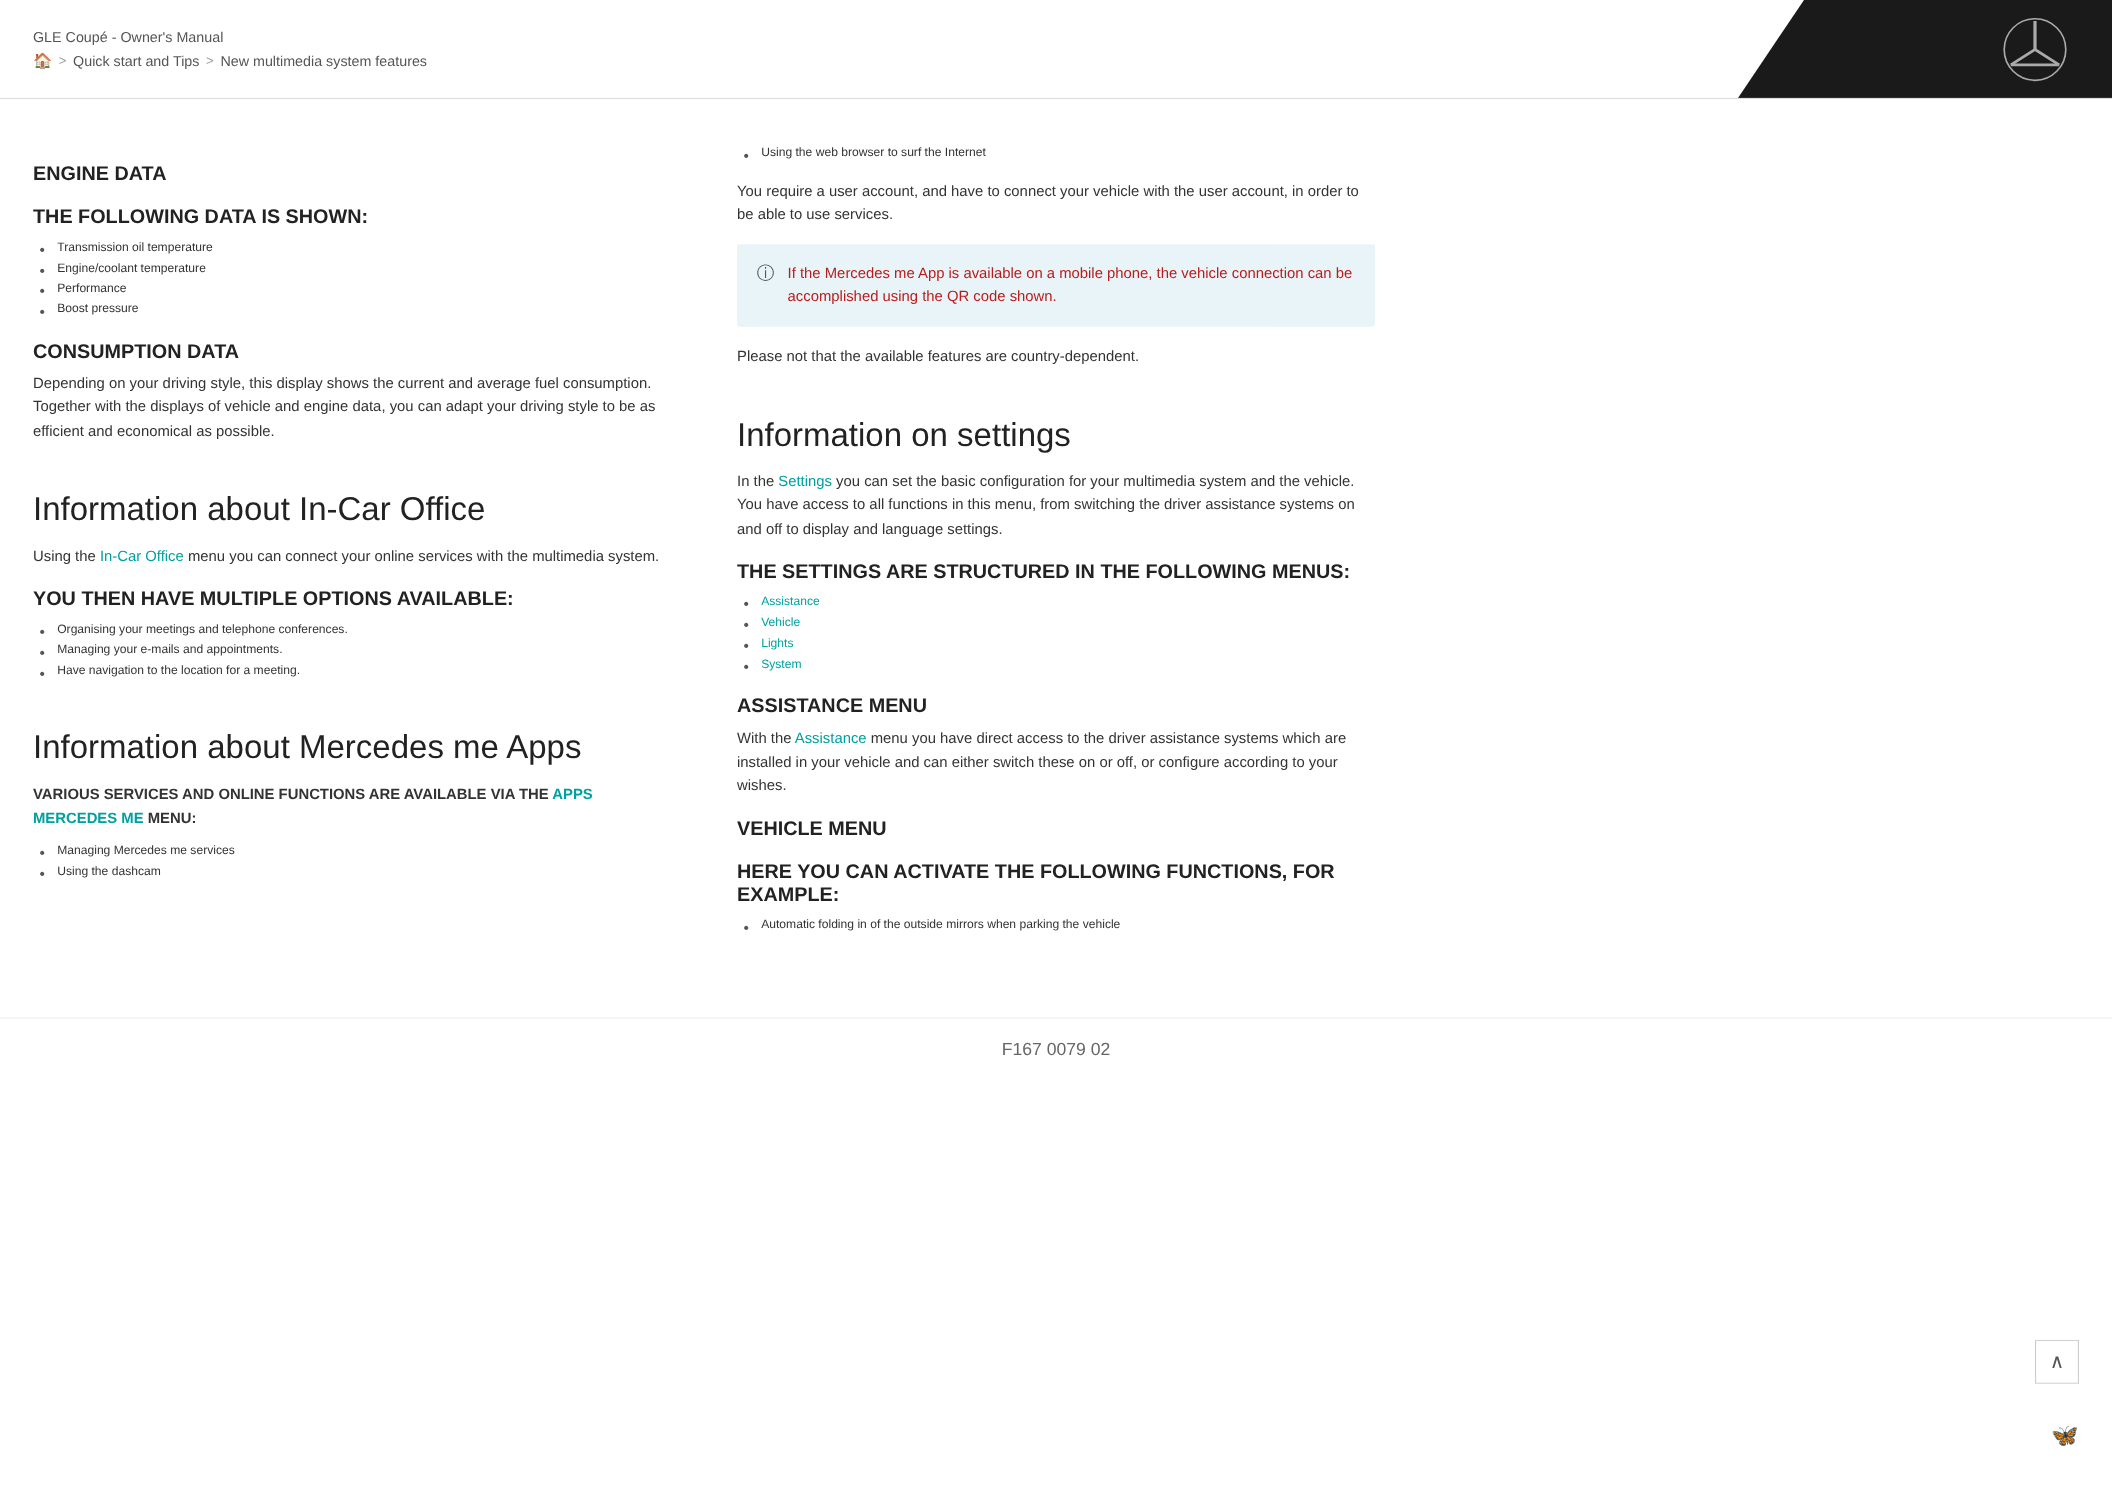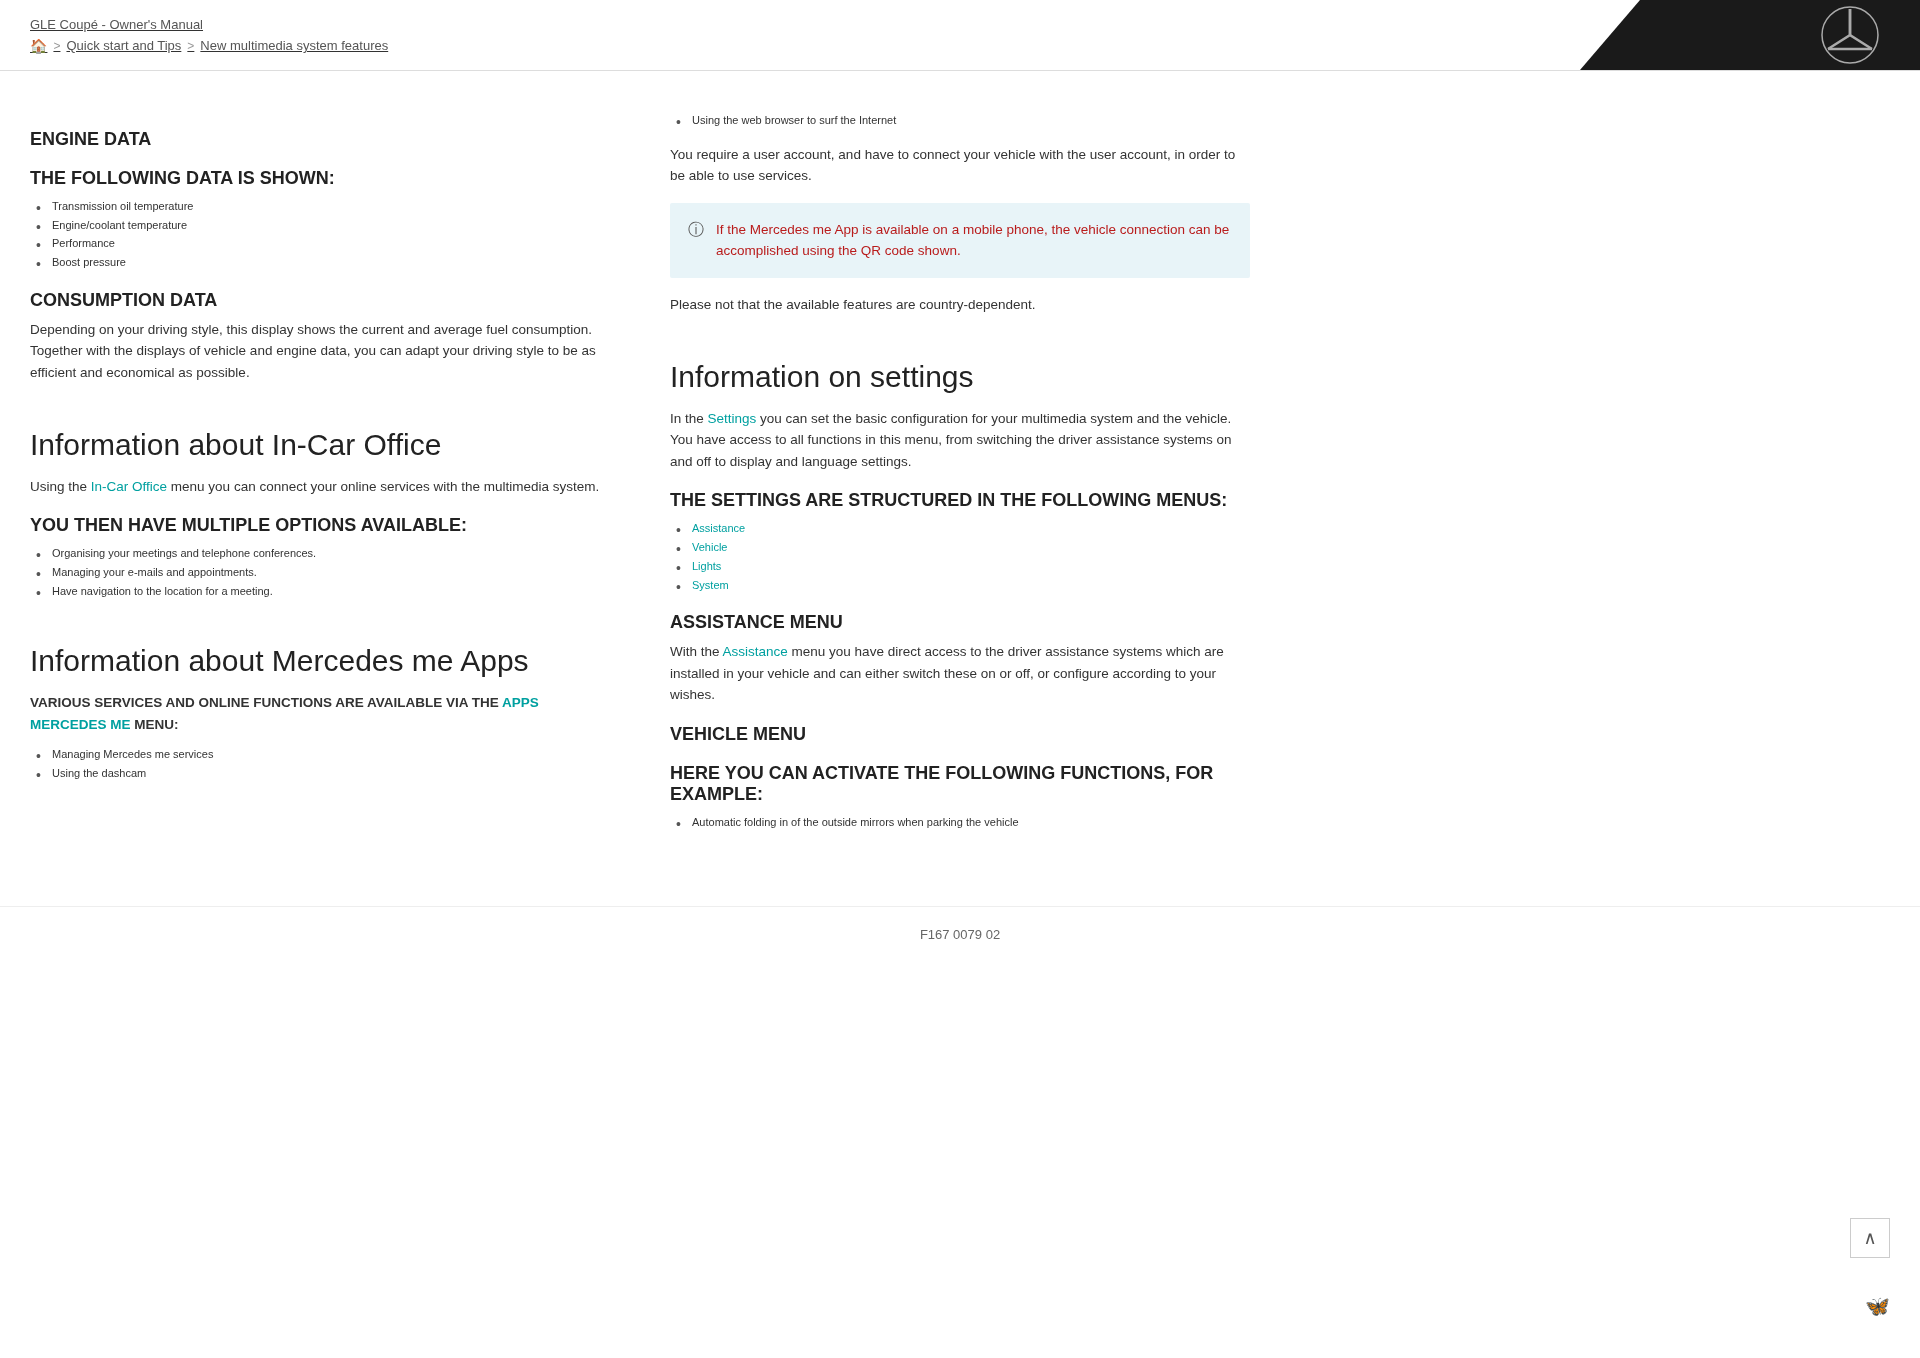--- a/index.html
+++ b/index.html
@@ -9,23 +9,22 @@
       color: #333;
       background: #fff;
       width: 1920px;
       min-height: 1358px;
     }
 
     
     .header {
       display: flex;
       align-items: stretch;
-      height: 71px;
+      height: 90px;
       border-bottom: 1px solid #ddd;
-      text-decoration: underline;
     }
     .header-left {
       flex: 1;
       padding: 12px 30px;
       display: flex;
       flex-direction: column;
       justify-content: center;
     }
     .header-title {
       font-size: 13px;
@@ -156,21 +155,21 @@
       justify-content: center;
       cursor: pointer;
       font-size: 18px;
       color: #555;
     }
 
     
     .footer {
       text-align: center;
       padding: 20px;
-      font-size: 13px;
+      font-size: 16px;
       color: #666;
       border-top: 1px solid #eee;
     }
 
     
     .butterfly {
       position: fixed;
       right: 30px;
       bottom: 40px;
       font-size: 20px;

